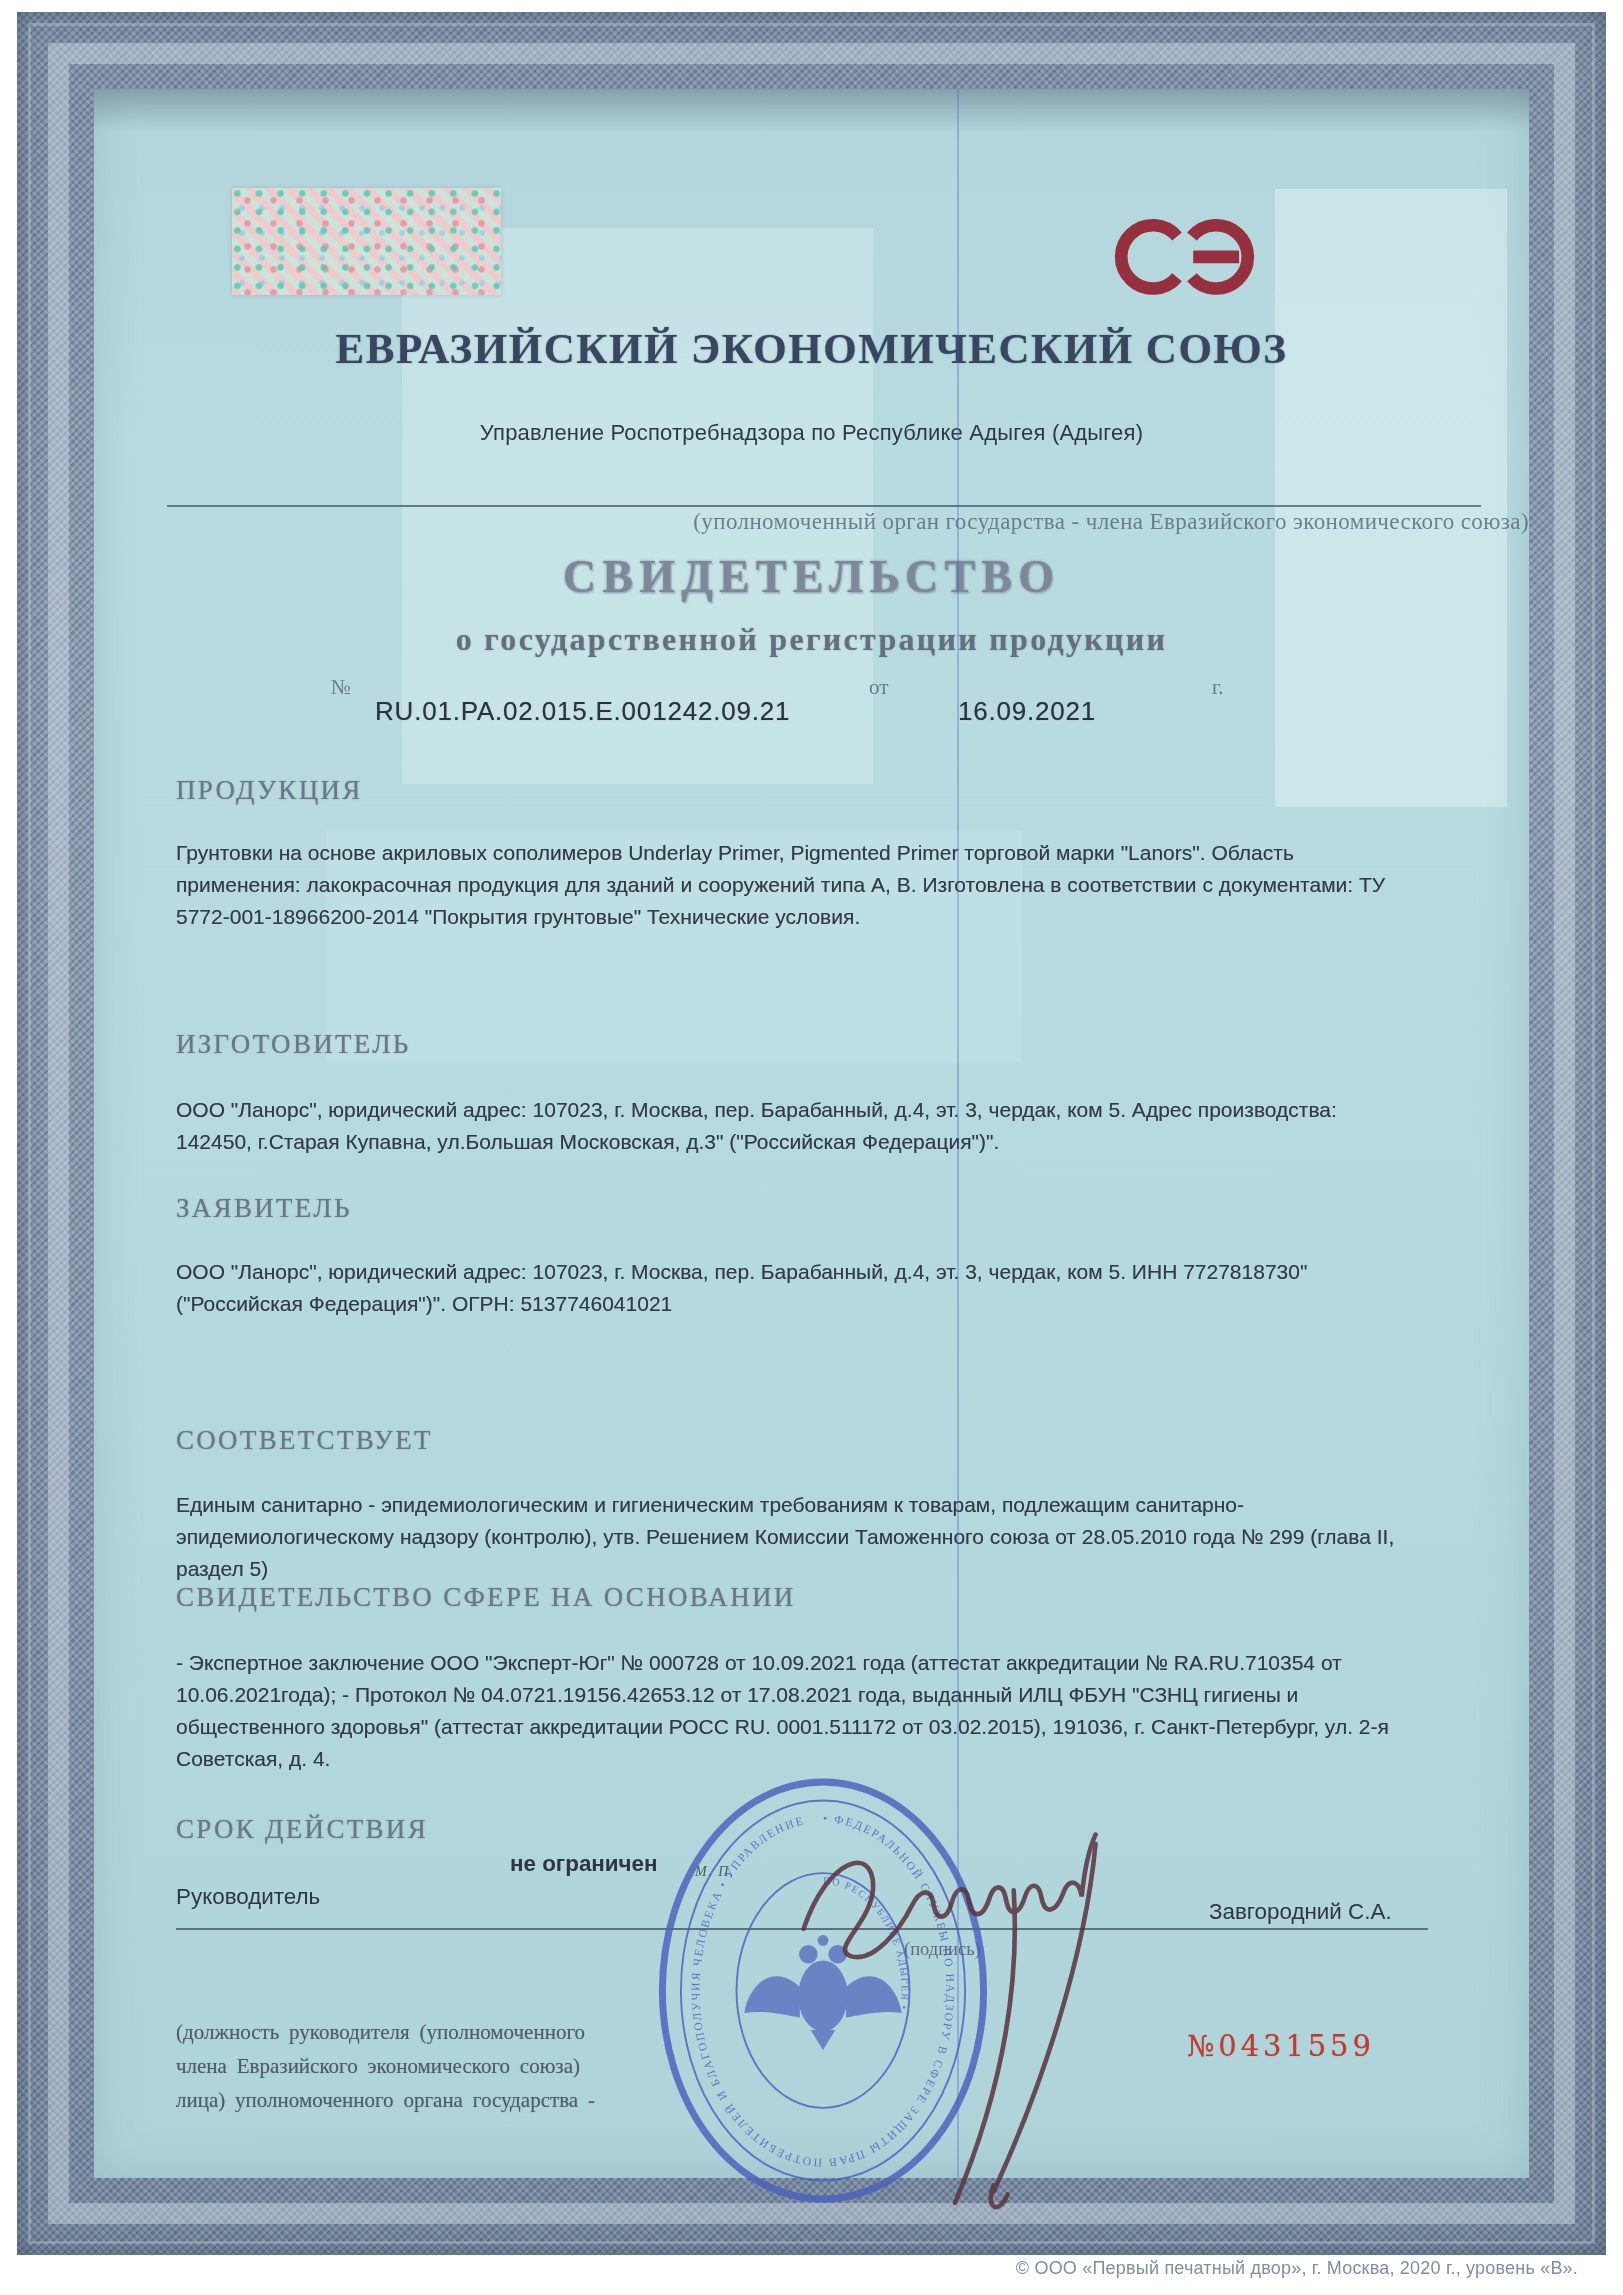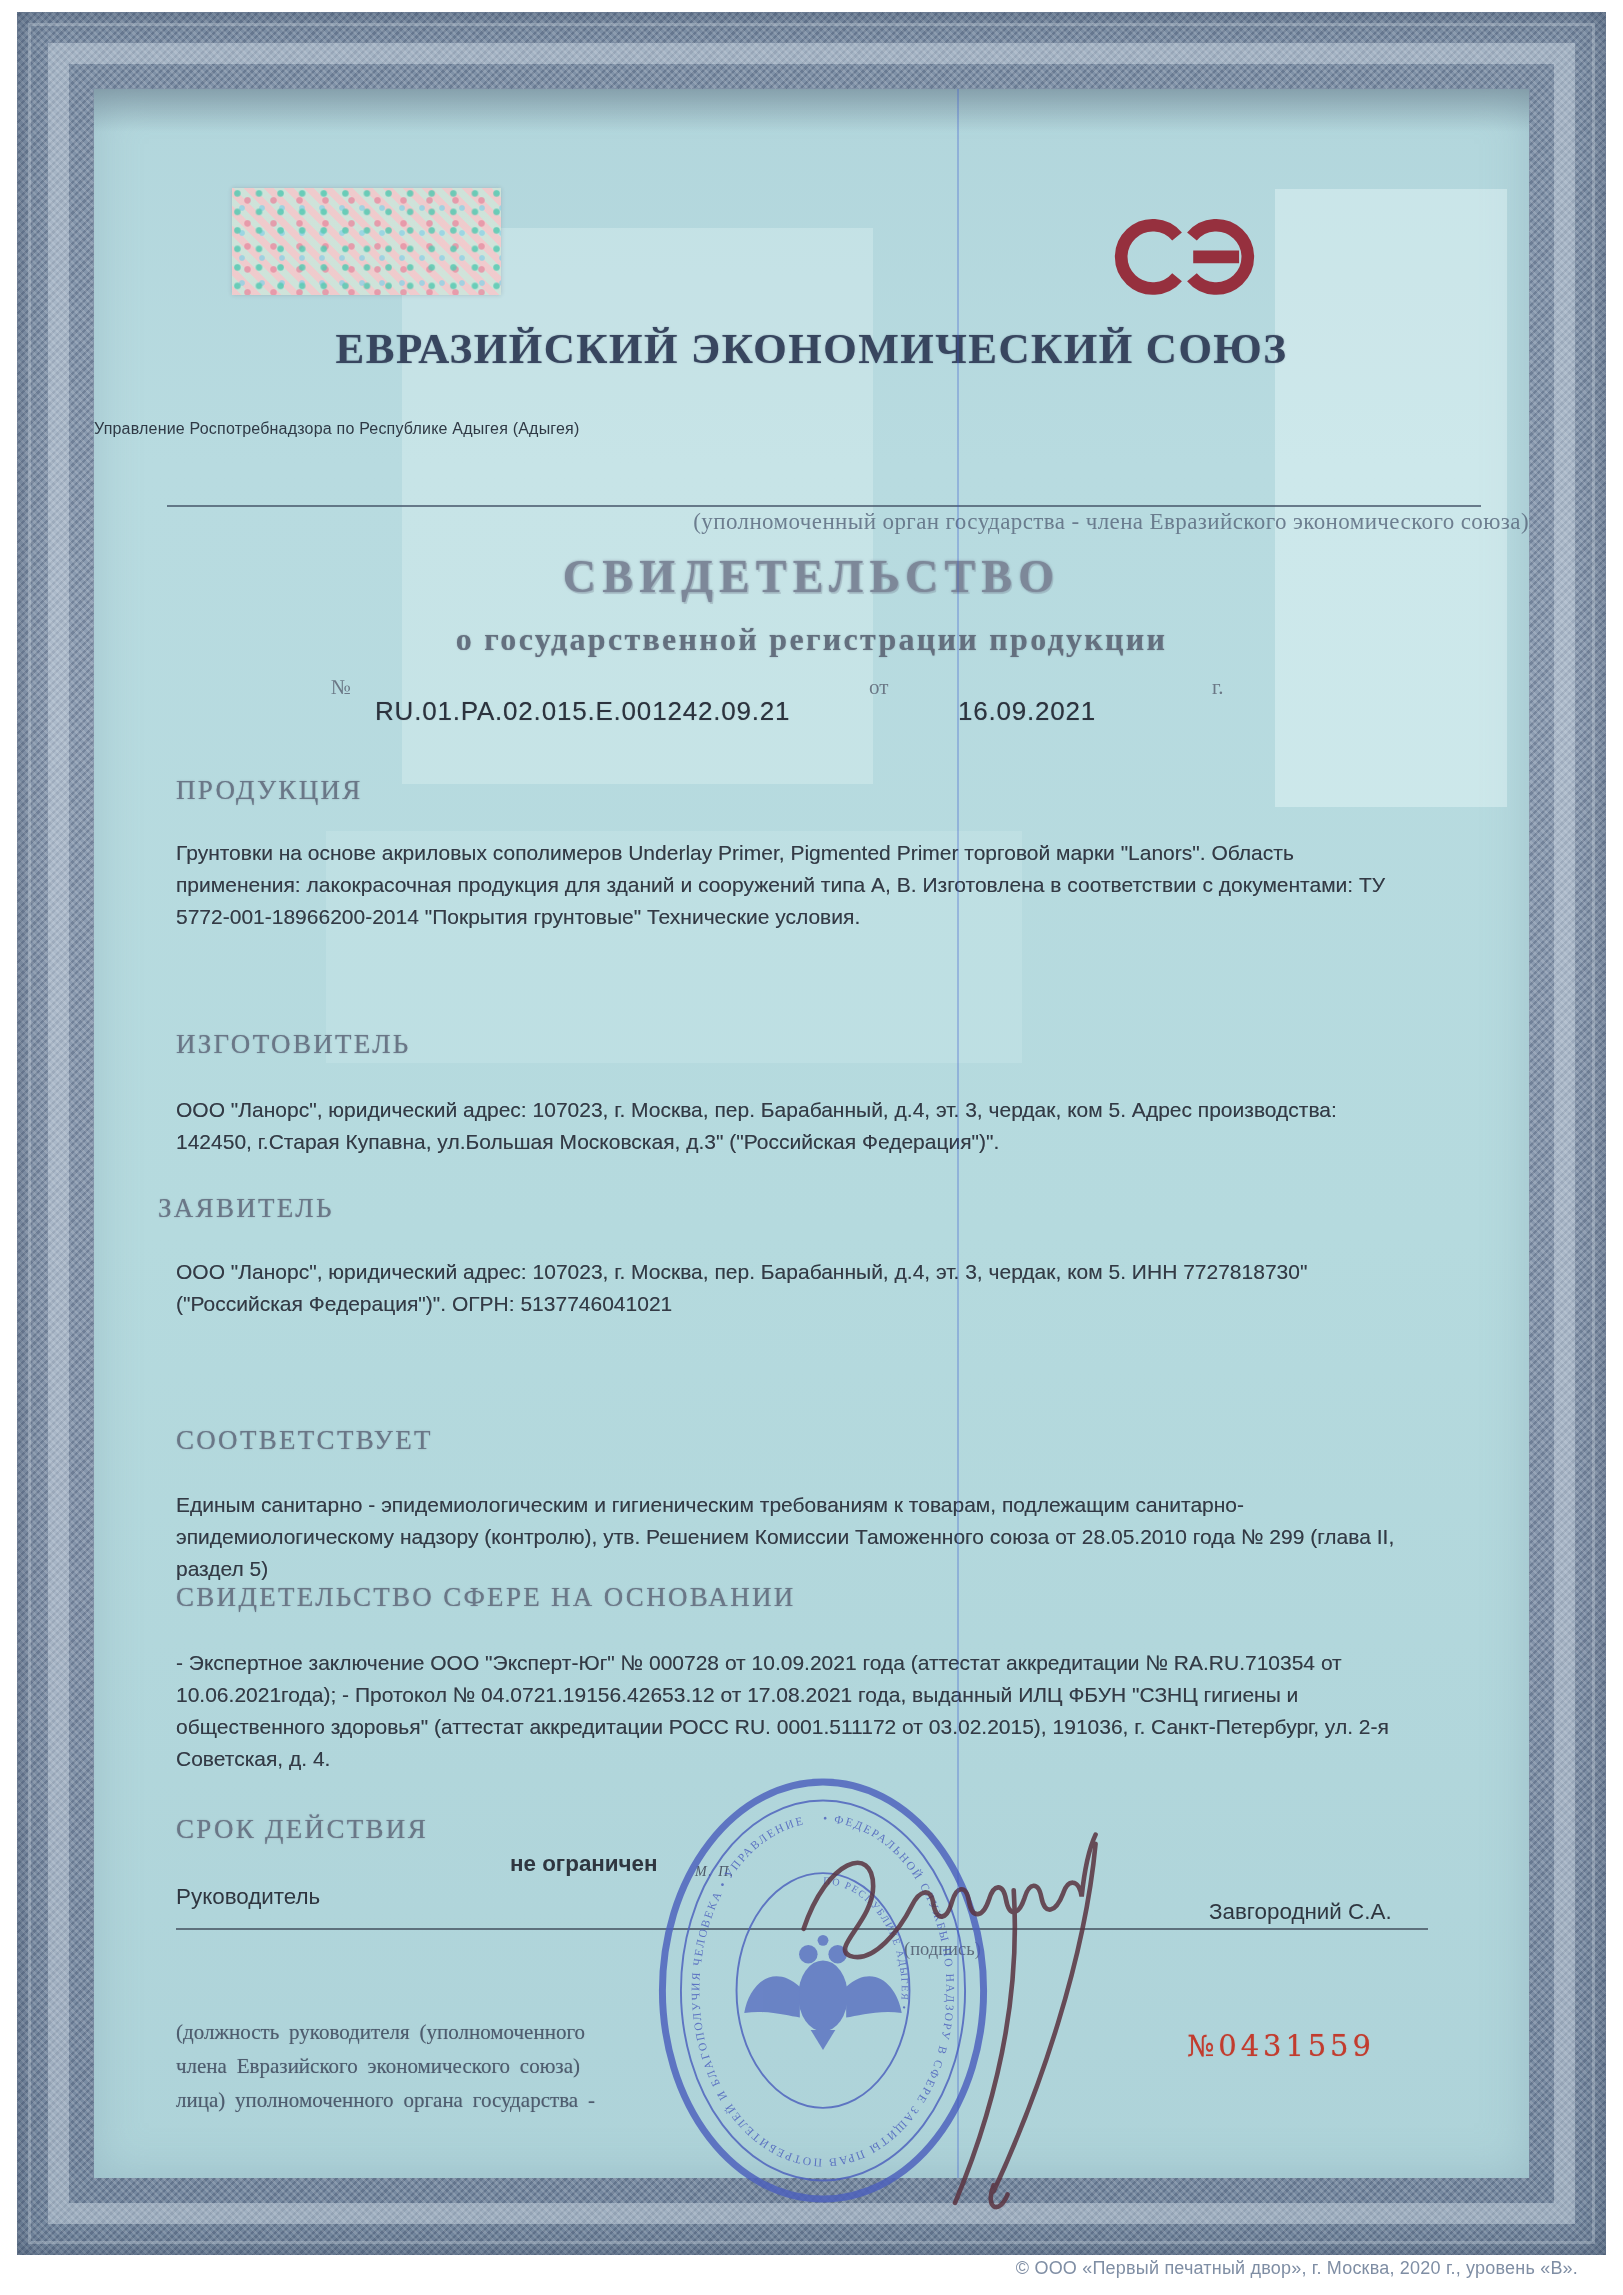--- a/index.html
+++ b/index.html
@@ -60,22 +60,22 @@
   
   .se-logo{position:absolute;left:1015px;top:122px;width:151px;height:87px;}
   .union-title{
     position:absolute;left:0;top:235px;width:100%;text-align:center;
     font-family:"Liberation Serif", serif;font-weight:bold;font-size:43px;
     color:#38465f;letter-spacing:1.5px;
     text-shadow:0 0 1.5px rgba(56,70,95,.55);
     white-space:nowrap;
   }
   .org-line{
-    position:absolute;width:100%;
-    font-size:16px;color:#2f3945;letter-spacing:0.2px;
+    position:absolute;width:100%;text-align:center;
+    font-size:22px;color:#2f3945;letter-spacing:0.2px;
   }
   .org-line.l1{top:331px;}
   .org-line.l2{top:360px;}
   .org-line.l3{top:390px;}
   .org-rule{
     position:absolute;left:73px;top:416px;width:1314px;height:1.5px;
     background:rgba(70,85,105,.75);
   }
   .org-caption{
     position:absolute;left:0;top:420px;width:100%;text-align:right;
@@ -194,21 +194,21 @@
     <div class="small-label" style="left:775px;top:586px;">от</div>
     <div class="num-value" style="left:864px;top:607px;">16.09.2021</div>
     <div class="small-label" style="left:1118px;top:586px;">г.</div>
 
     <div class="sec-header" style="left:82px;top:686px;">ПРОДУКЦИЯ</div>
     <div class="sec-body" style="top:748px;">Грунтовки на основе акриловых сополимеров Underlay Primer, Pigmented Primer торговой марки "Lanors". Область применения: лакокрасочная продукция для зданий и сооружений типа А, В. Изготовлена в соответствии с документами: ТУ 5772-001-18966200-2014 "Покрытия грунтовые" Технические условия.</div>
 
     <div class="sec-header" style="left:82px;top:940px;">ИЗГОТОВИТЕЛЬ</div>
     <div class="sec-body" style="top:1005px;">ООО "Ланорс", юридический адрес: 107023, г. Москва, пер. Барабанный, д.4, эт. 3, чердак, ком 5. Адрес производства: 142450, г.Старая Купавна, ул.Большая Московская, д.3" ("Российская Федерация")".</div>
 
-    <div class="sec-header" style="left:64px;top:1104px;">ЗАЯВИТЕЛЬ</div>
+    <div class="sec-header" style="left:82px;top:1104px;">ЗАЯВИТЕЛЬ</div>
     <div class="sec-body" style="top:1167px;">ООО "Ланорс", юридический адрес: 107023, г. Москва, пер. Барабанный, д.4, эт. 3, чердак, ком 5. ИНН 7727818730" ("Российская Федерация")". ОГРН: 5137746041021</div>
 
     <div class="sec-header" style="left:82px;top:1336px;">СООТВЕТСТВУЕТ</div>
     <div class="sec-body" style="top:1400px;">Единым санитарно - эпидемиологическим и гигиеническим требованиям к товарам, подлежащим санитарно-эпидемиологическому надзору (контролю), утв. Решением Комиссии Таможенного союза от 28.05.2010 года № 299 (глава II, раздел 5)</div>
 
     <div class="sec-header" style="left:82px;top:1493px;">СВИДЕТЕЛЬСТВО СФЕРЕ НА ОСНОВАНИИ</div>
     <div class="sec-body" style="top:1558px;">- Экспертное заключение ООО "Эксперт-Юг" № 000728 от 10.09.2021 года (аттестат аккредитации № RA.RU.710354 от 10.06.2021года); - Протокол № 04.0721.19156.42653.12 от 17.08.2021 года, выданный ИЛЦ ФБУН "СЗНЦ гигиены и общественного здоровья" (аттестат аккредитации РОСС RU. 0001.511172 от 03.02.2015), 191036, г. Санкт-Петербург, ул. 2-я Советская, д. 4.</div>
 
     <div class="sec-header" style="left:82px;top:1725px;">СРОК ДЕЙСТВИЯ</div>
     <div class="validity-value">не ограничен</div>

